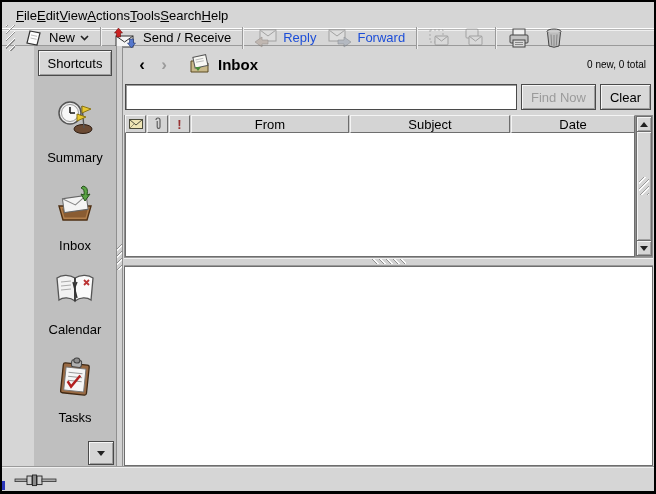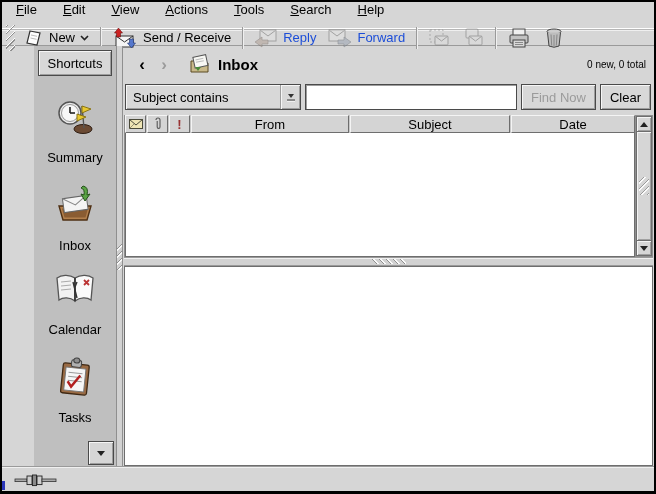--- a/index.html
+++ b/index.html
@@ -3,21 +3,21 @@
 <meta charset="utf-8">
 <style>
   * { box-sizing: border-box; margin: 0; padding: 0; }
   html,body { width:656px; height:494px; }
   body { font-family:"Liberation Sans", sans-serif; font-size:13px; color:#000; background:#000; }
 
   .window { width:656px; height:494px; background:#d6d6d6; border:2px solid #000;
             border-bottom-width:3px; display:flex; flex-direction:column; overflow:hidden; }
 
   
-  .menubar { height:27px; display:flex; gap:26px; padding:0 14px;
+  .menubar { height:27px; display:flex; align-items:center; padding:0 14px;
              background:#d6d6d6; border-bottom:1px solid #fff; box-shadow:0 1px 0 #9a9a9a; flex:0 0 auto; }
   .menu-item { cursor:default; white-space:nowrap; }
   .menu-item u { text-decoration:underline; }
 
   
   .toolbar { height:17px; display:flex; align-items:center; padding:0 4px 0 2px;
              border-top:1px solid #b6b6b6; border-bottom:1px solid #9a9a9a;
              box-shadow:inset 0 1px 0 #efefef; flex:0 0 auto; }
   .tb-grip { width:9px; height:26px; margin:0 4px 0 2px;
              background:repeating-linear-gradient(135deg,#fdfdfd 0 1px,#8f8f8f 1px 2px,transparent 2px 5px); }
@@ -344,27 +344,20 @@
             </g>
             <polygon points="6,13 12,13 9,17" fill="#4a8a3a"></polygon>
           </svg>
         </span>
         <span class="folder-title">Inbox</span>
         <div class="fh-spacer"></div>
         <span class="folder-count">0 new, 0 total</span>
       </div>
 
       <div class="search-row">
-        <div class="combo">
-          <span class="combo-label">Subject contains</span>
-          <div class="combo-ind">
-            <div class="tri"></div>
-              <div class="bar"></div>
-          </div>
-        </div>
         <input class="search-entry" type="text" value="" style="">
         <div class="btn disabled">
           <span>Find Now</span>
         </div>
         <div class="btn">
           <span>Clear</span>
         </div>
       </div>
 
       <div class="list-region">

